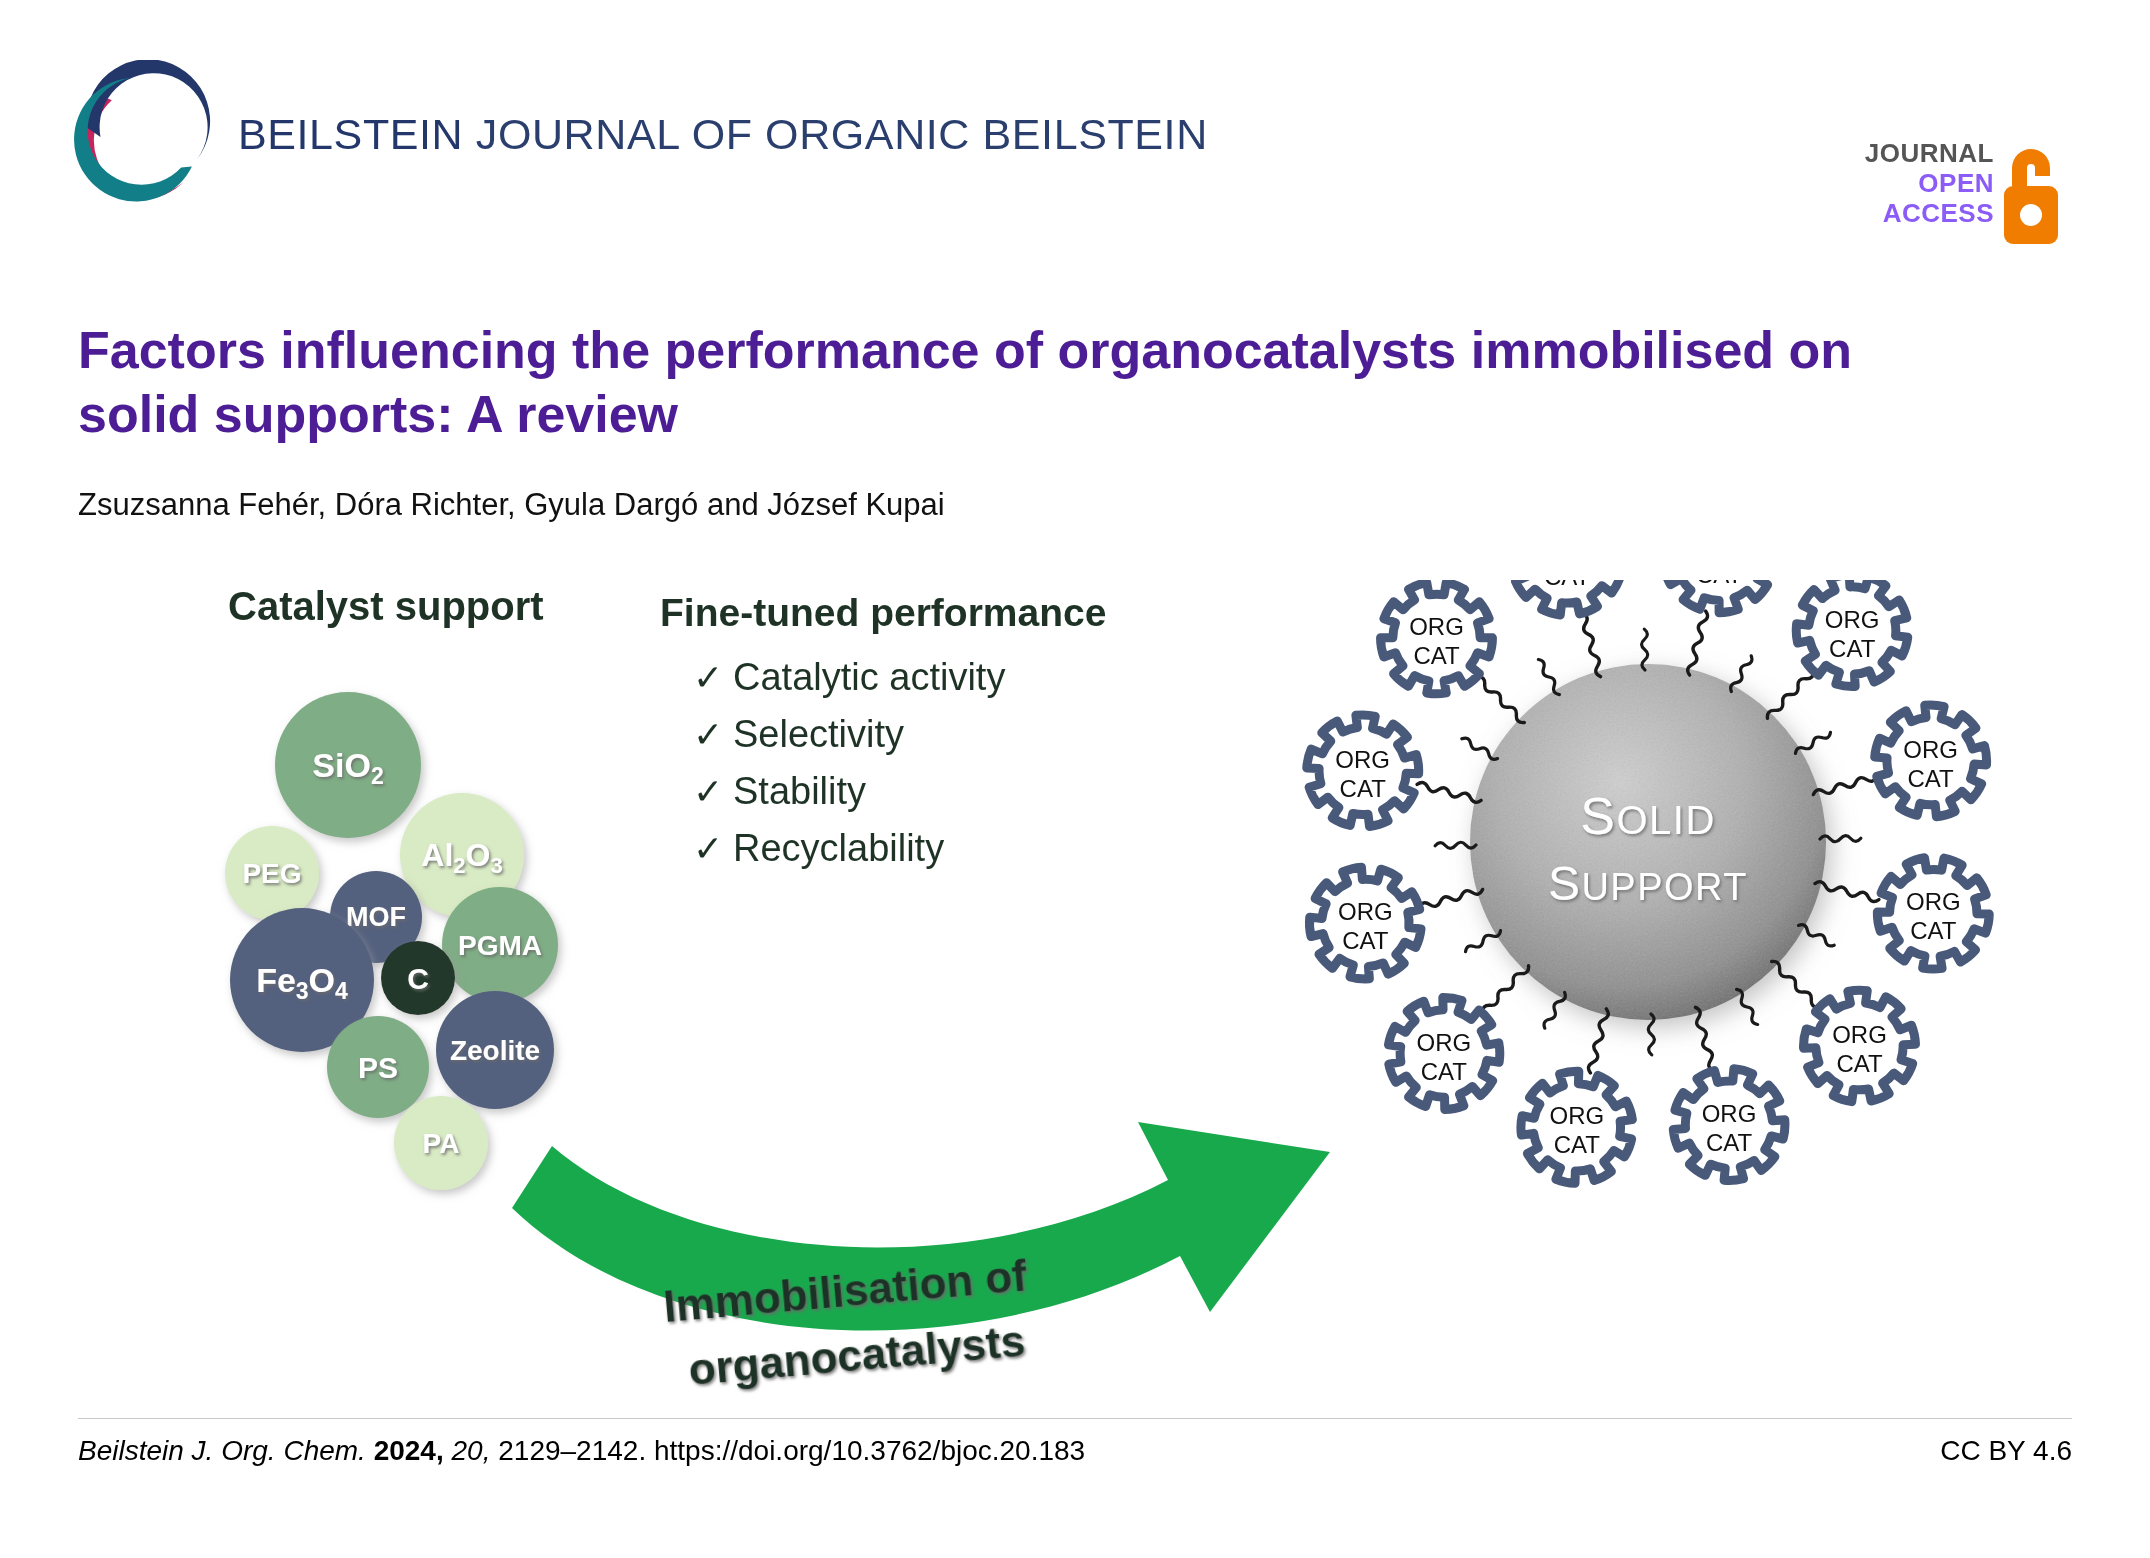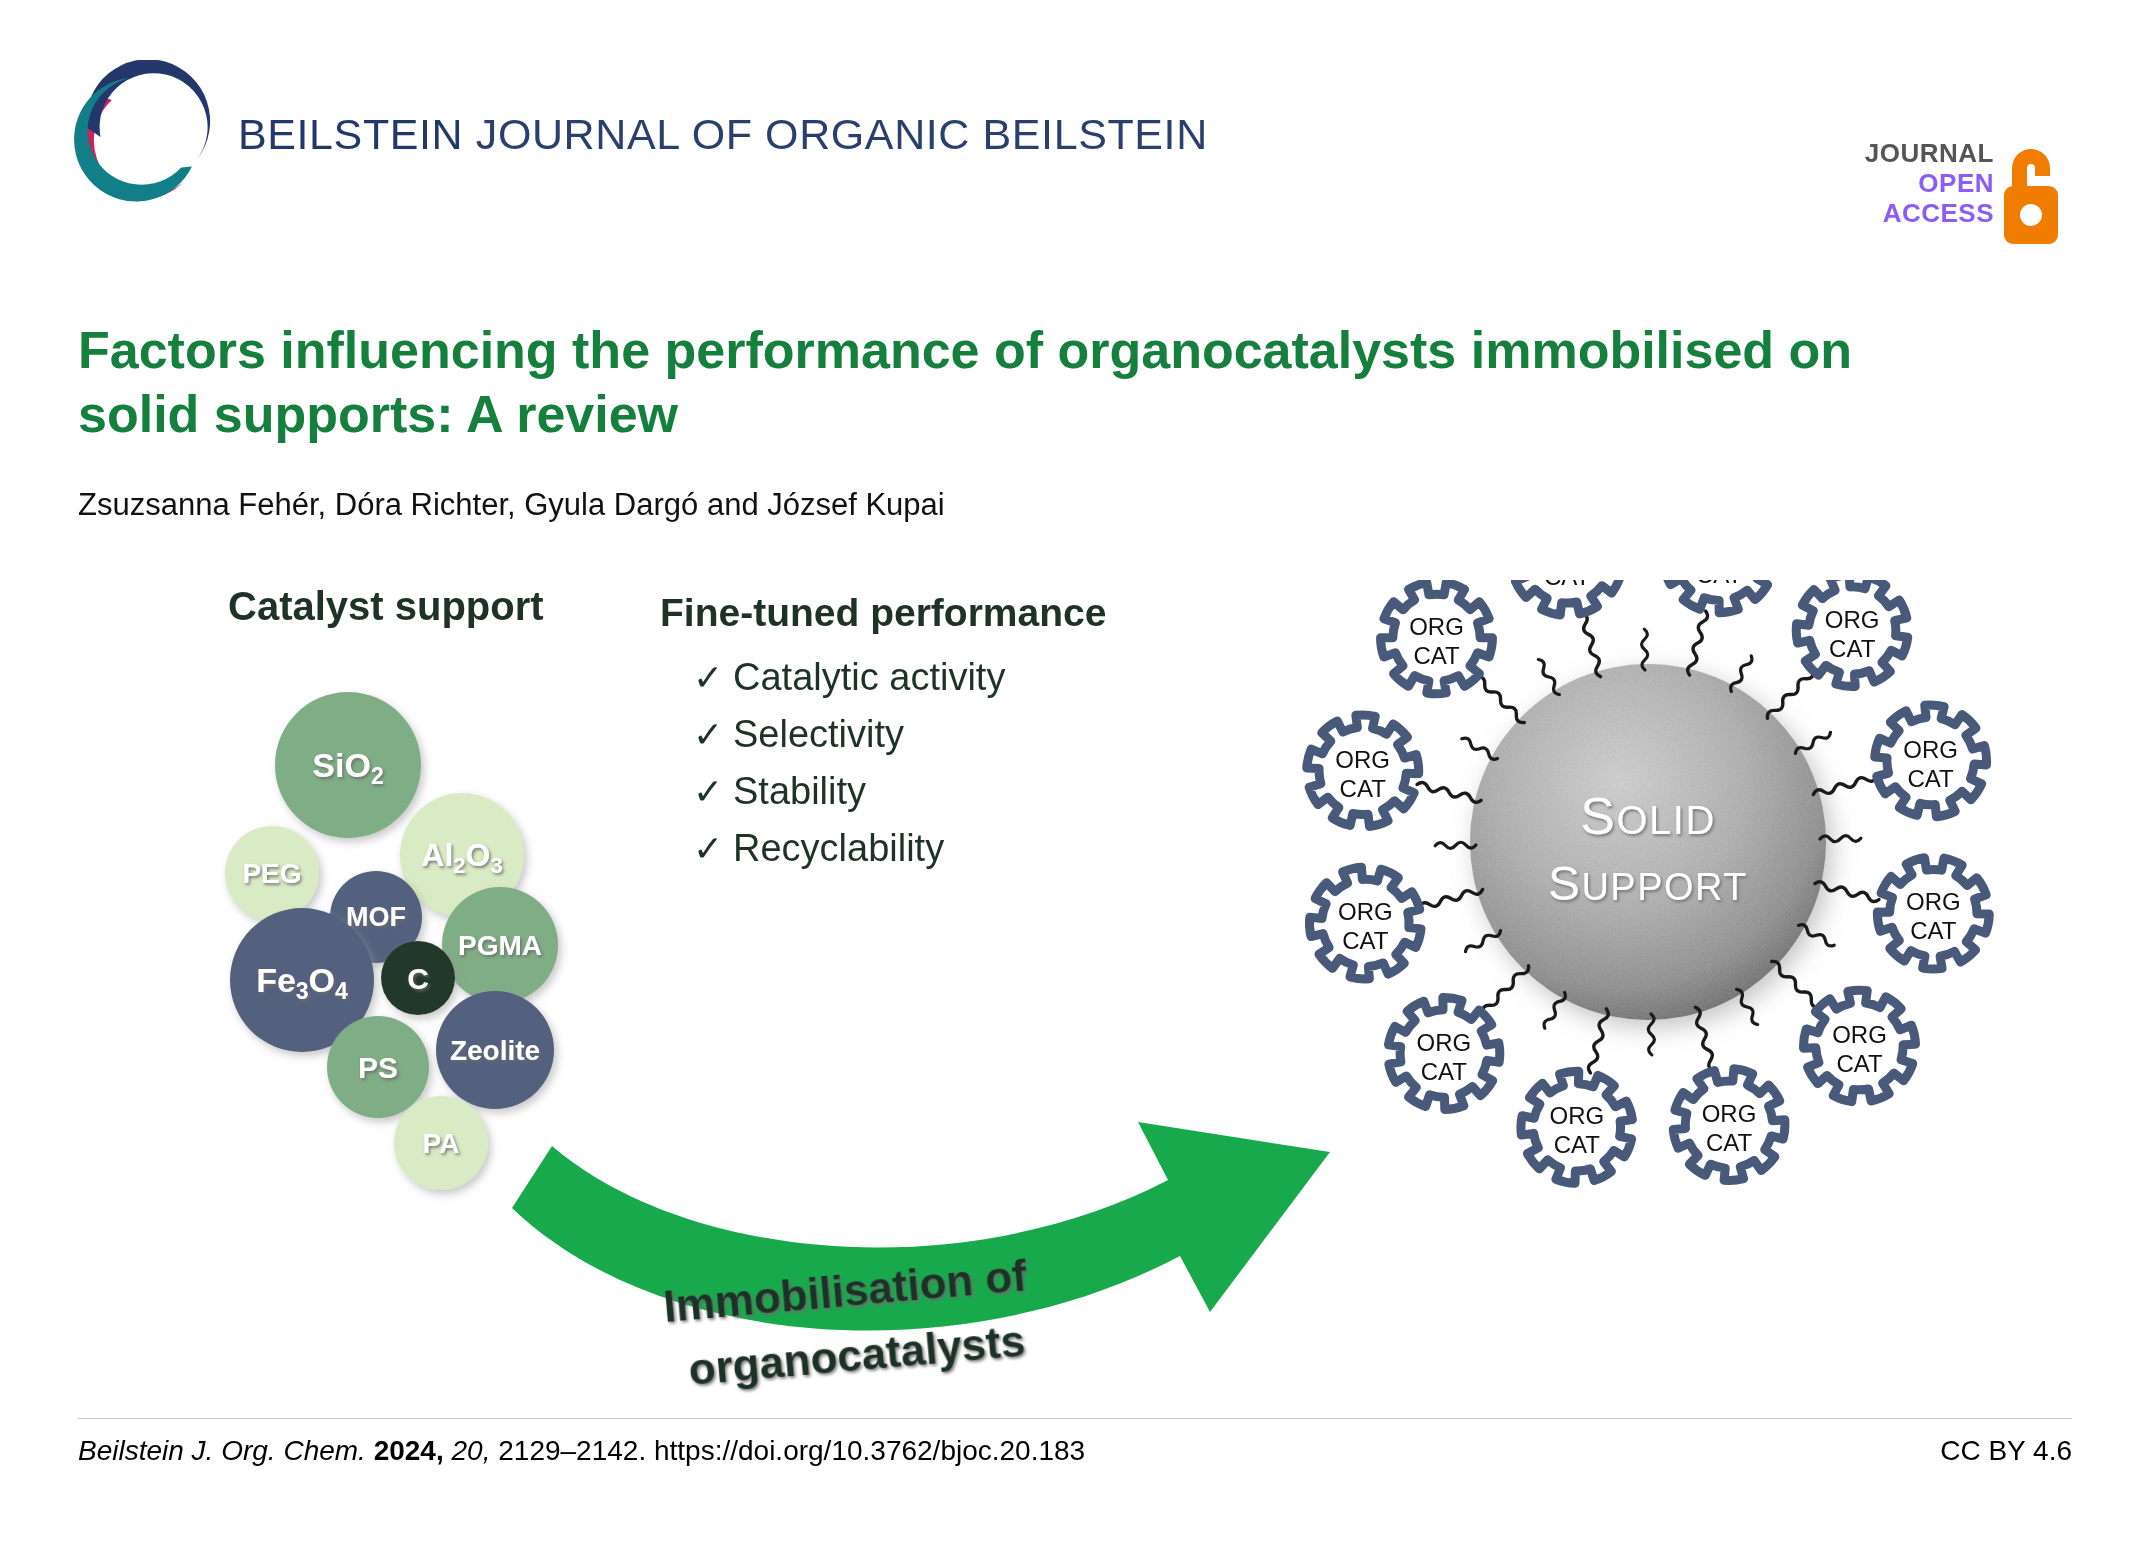--- a/index.html
+++ b/index.html
@@ -16,21 +16,21 @@
 
   #oa-badge{position:absolute;right:52px;top:68px;width:250px;height:120px;}
   #oa-words{position:absolute;right:104px;top:70px;text-align:right;
       font-weight:bold;font-size:26px;line-height:30px;letter-spacing:.5px;}
   .oa-diamond{color:#555555;display:block;}
   .oa-open,.oa-access{color:#8b5cf6;display:block;}
   #oa-lock{position:absolute;right:34px;top:68px;width:66px;height:112px;}
 
   
   #article-title{position:absolute;left:78px;top:283px;width:1830px;
-      font-size:52px;line-height:64px;font-weight:bold;color:#15803d;}
+      font-size:52px;line-height:64px;font-weight:bold;color:#4c1d95;}
   #authors{position:absolute;left:78px;top:487px;width:1830px;
       font-size:31px;color:#111111;}
 
   
   #abstract{position:absolute;left:0px;top:580px;width:1748px;height:820px;}
   #abstract svg{display:block;}
 
   .ga-label{font-family:"Liberation Sans",sans-serif;}
 
   

